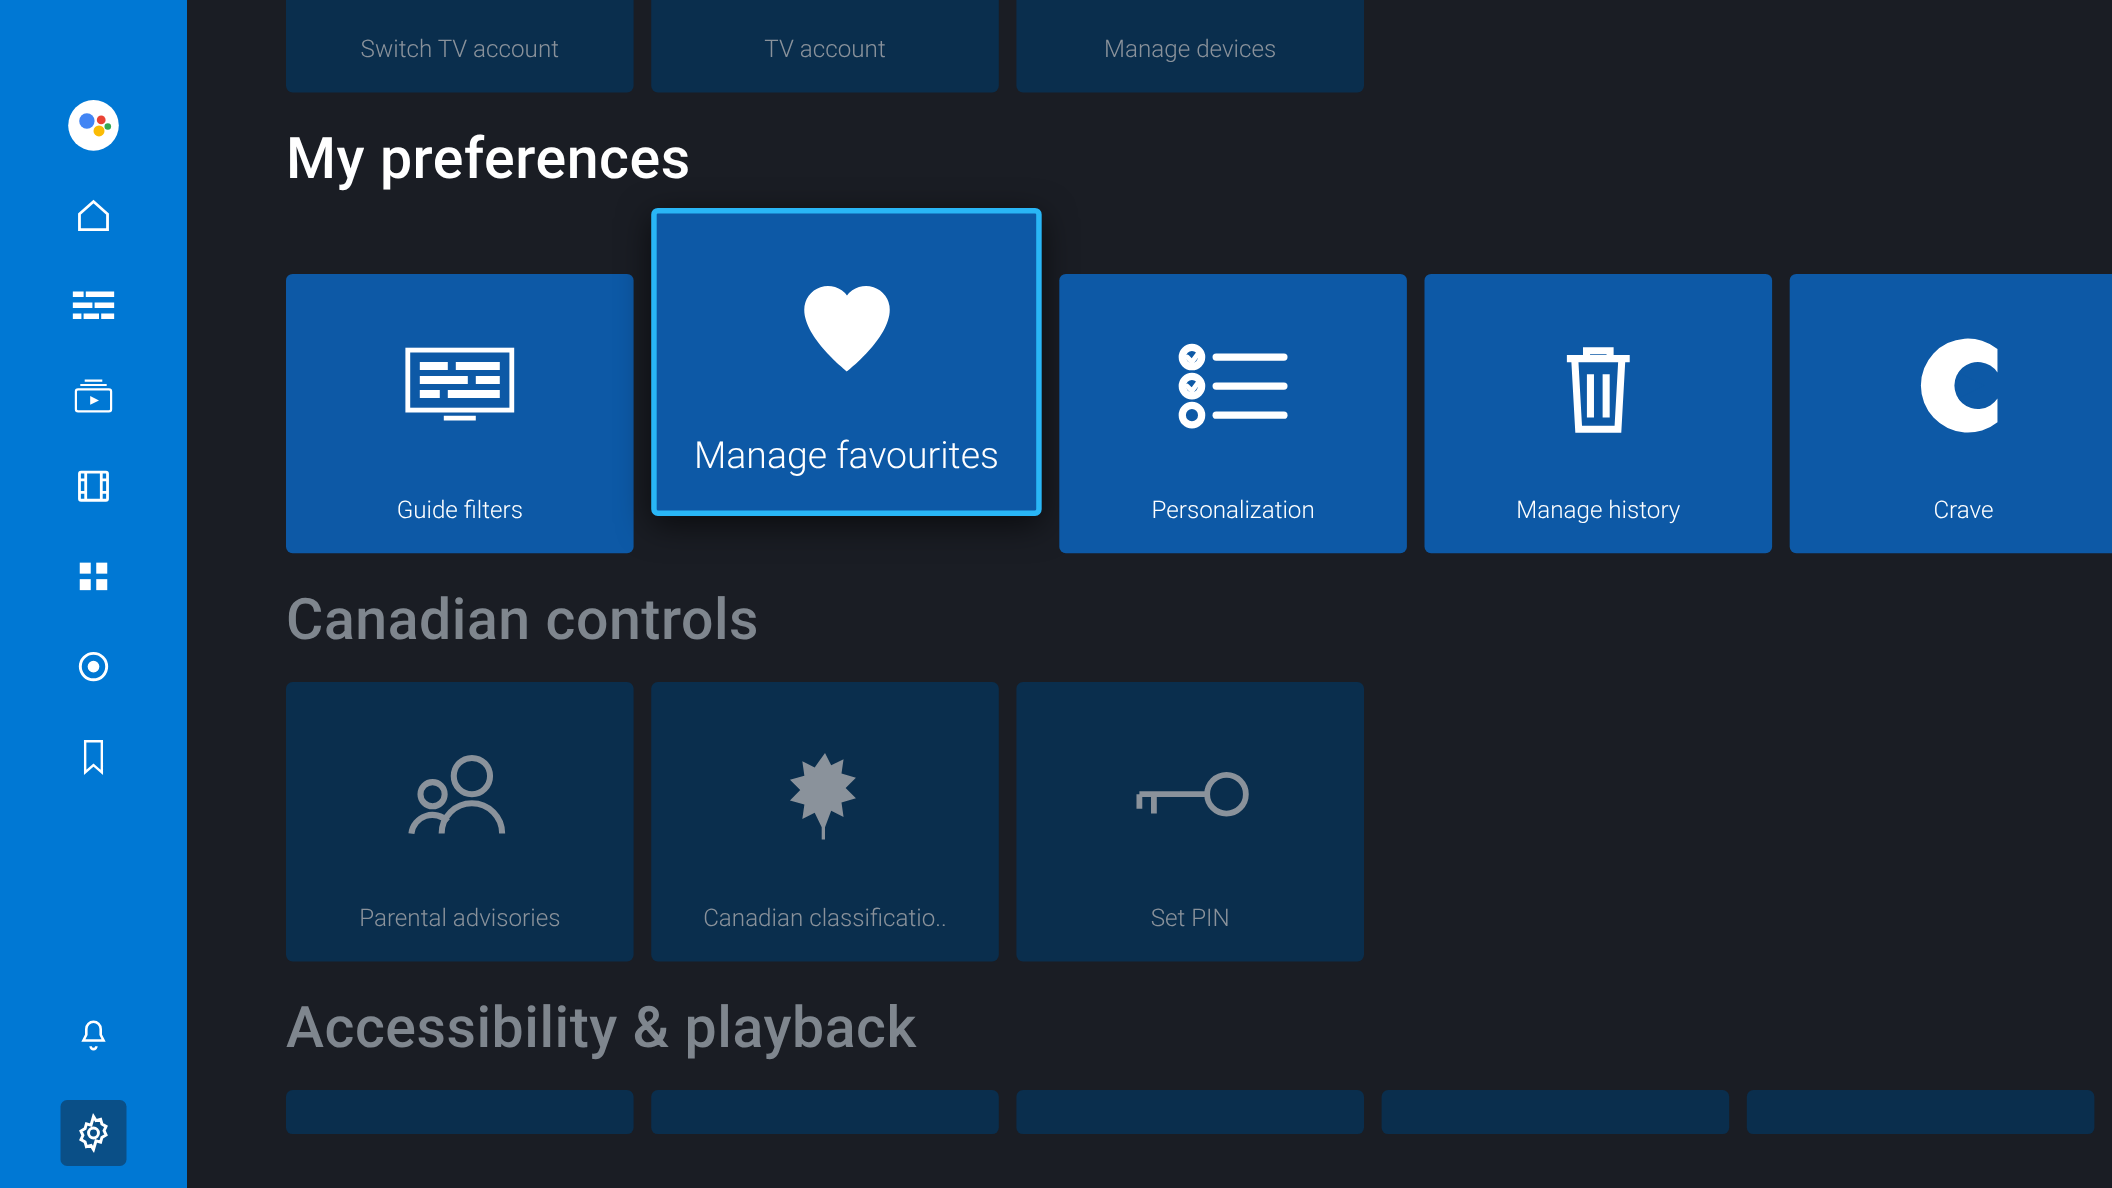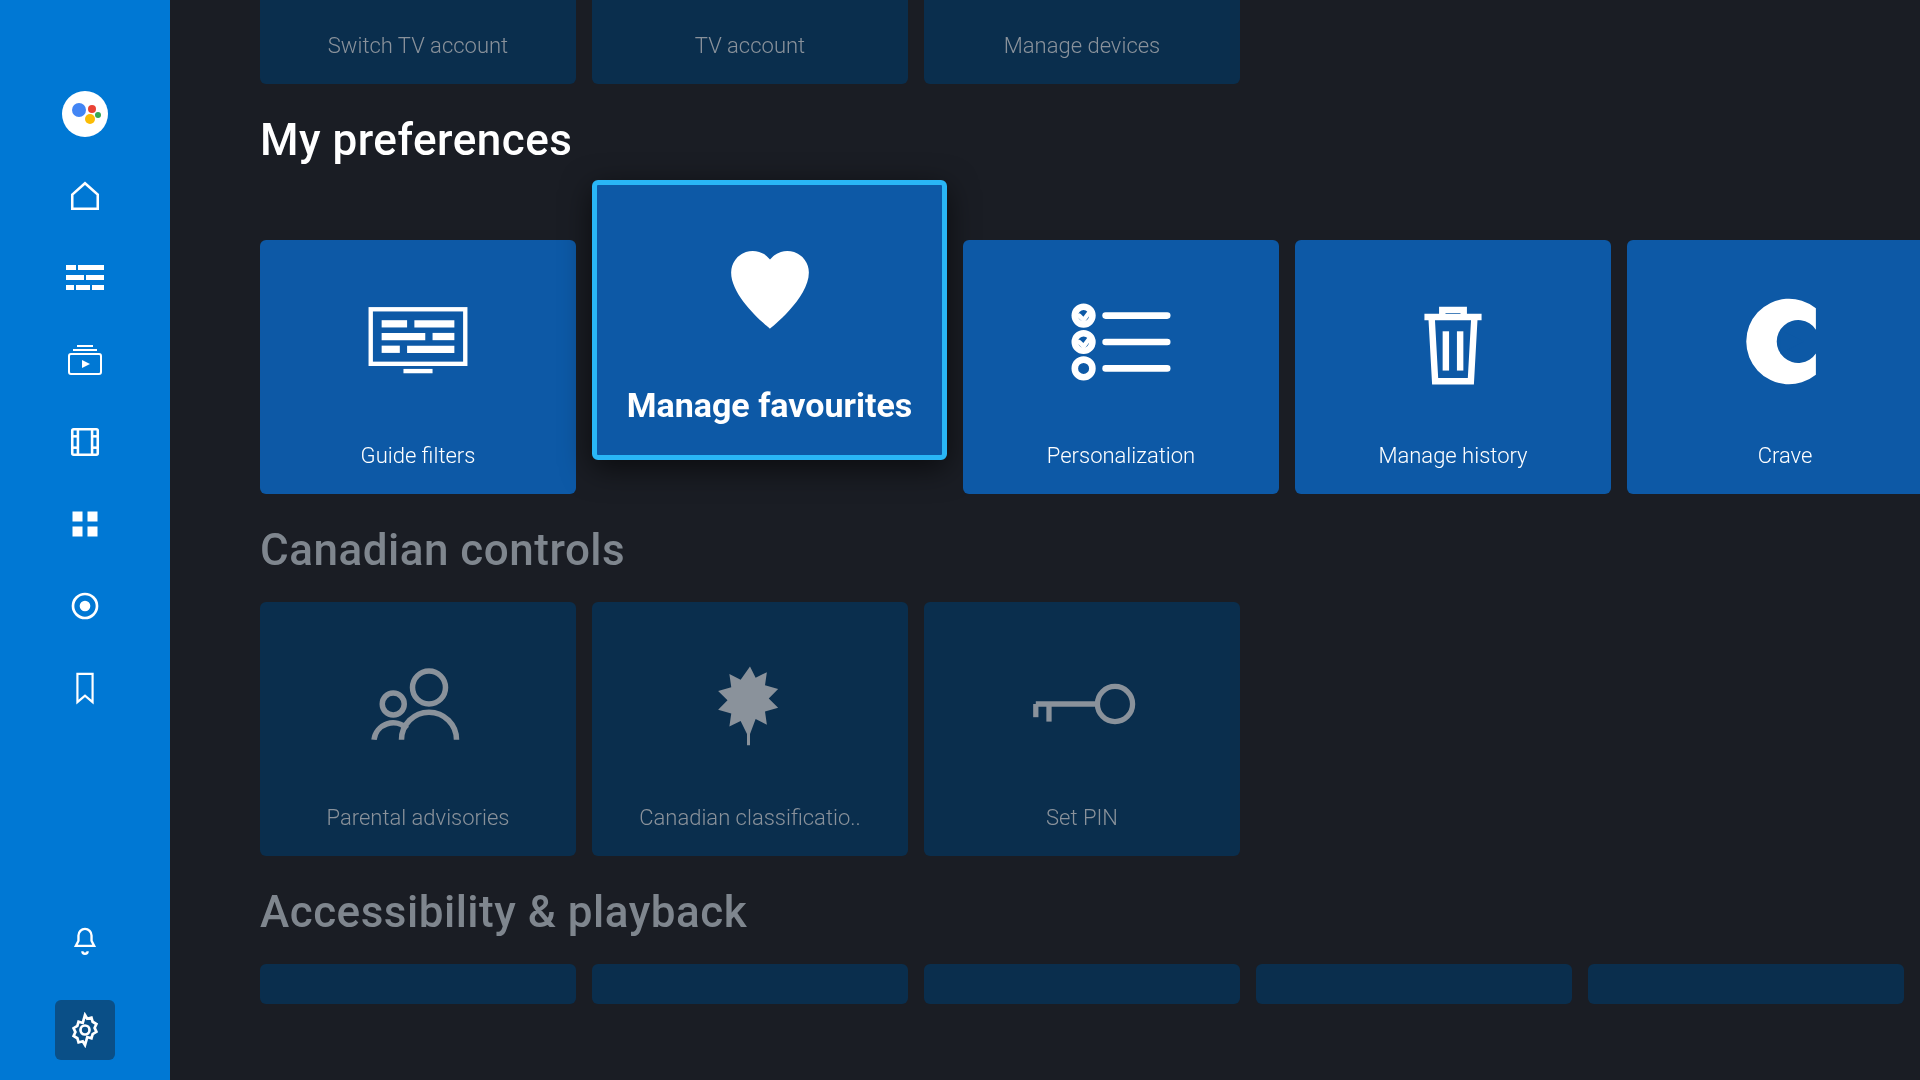--- a/index.html
+++ b/index.html
@@ -50,21 +50,21 @@
   }
 
   .main {
     position: absolute;
     left: 170px; top: 0; right: 0; bottom: 0;
     overflow: hidden;
     padding-left: 90px;
   }
 
   .section-title {
-    font-size: 44px;
+    font-size: 52px;
     font-weight: 500;
     color: #7f868e;
     margin: 30px 0 26px 0;
     letter-spacing: 0.5px;
   }
   .section-title.active { color: #ffffff; }
 
   .tile-row {
     display: flex;
     gap: 16px;
@@ -104,21 +104,21 @@
     font-size: 22px;
     font-weight: 300;
     padding-bottom: 26px;
     text-align: center;
     width: 100%;
     white-space: nowrap;
     overflow: hidden;
     text-overflow: ellipsis;
     padding-left: 10px; padding-right: 10px;
   }
-  .tile.focused .tile-label { font-size: 34px; padding-bottom: 30px; font-weight: bold; }
+  .tile.focused .tile-label { font-size: 34px; padding-bottom: 30px; }
 
   
   .top-partial {
     margin-top: -170px;
   }
   .top-partial .tile { height: 254px; }
 
   .peek-row {
     display: flex;
     gap: 16px;

